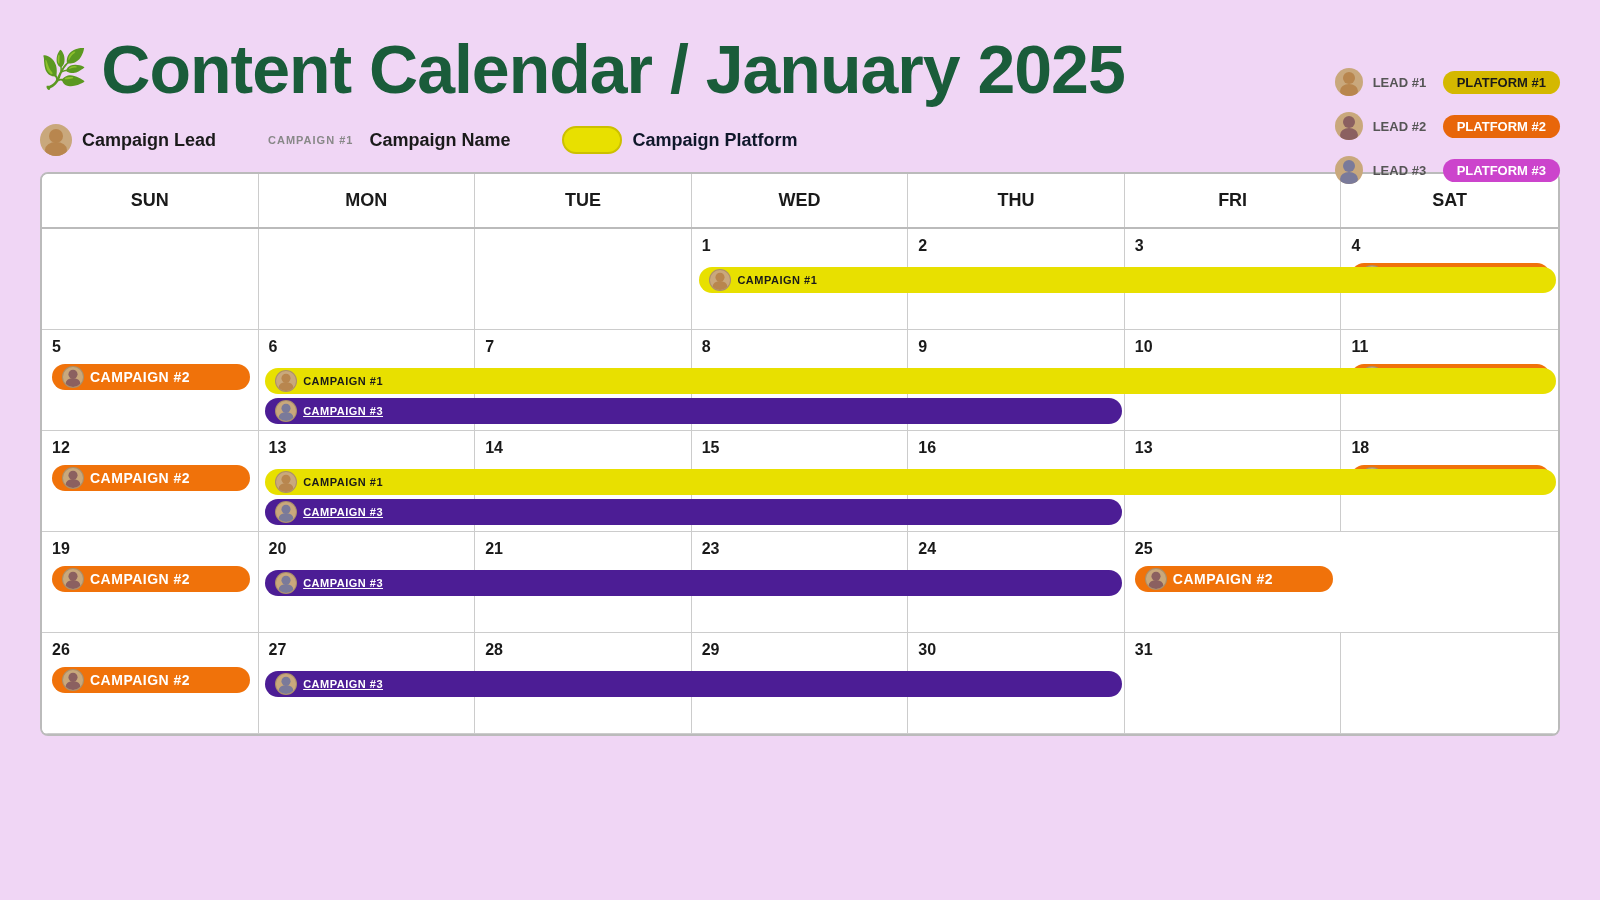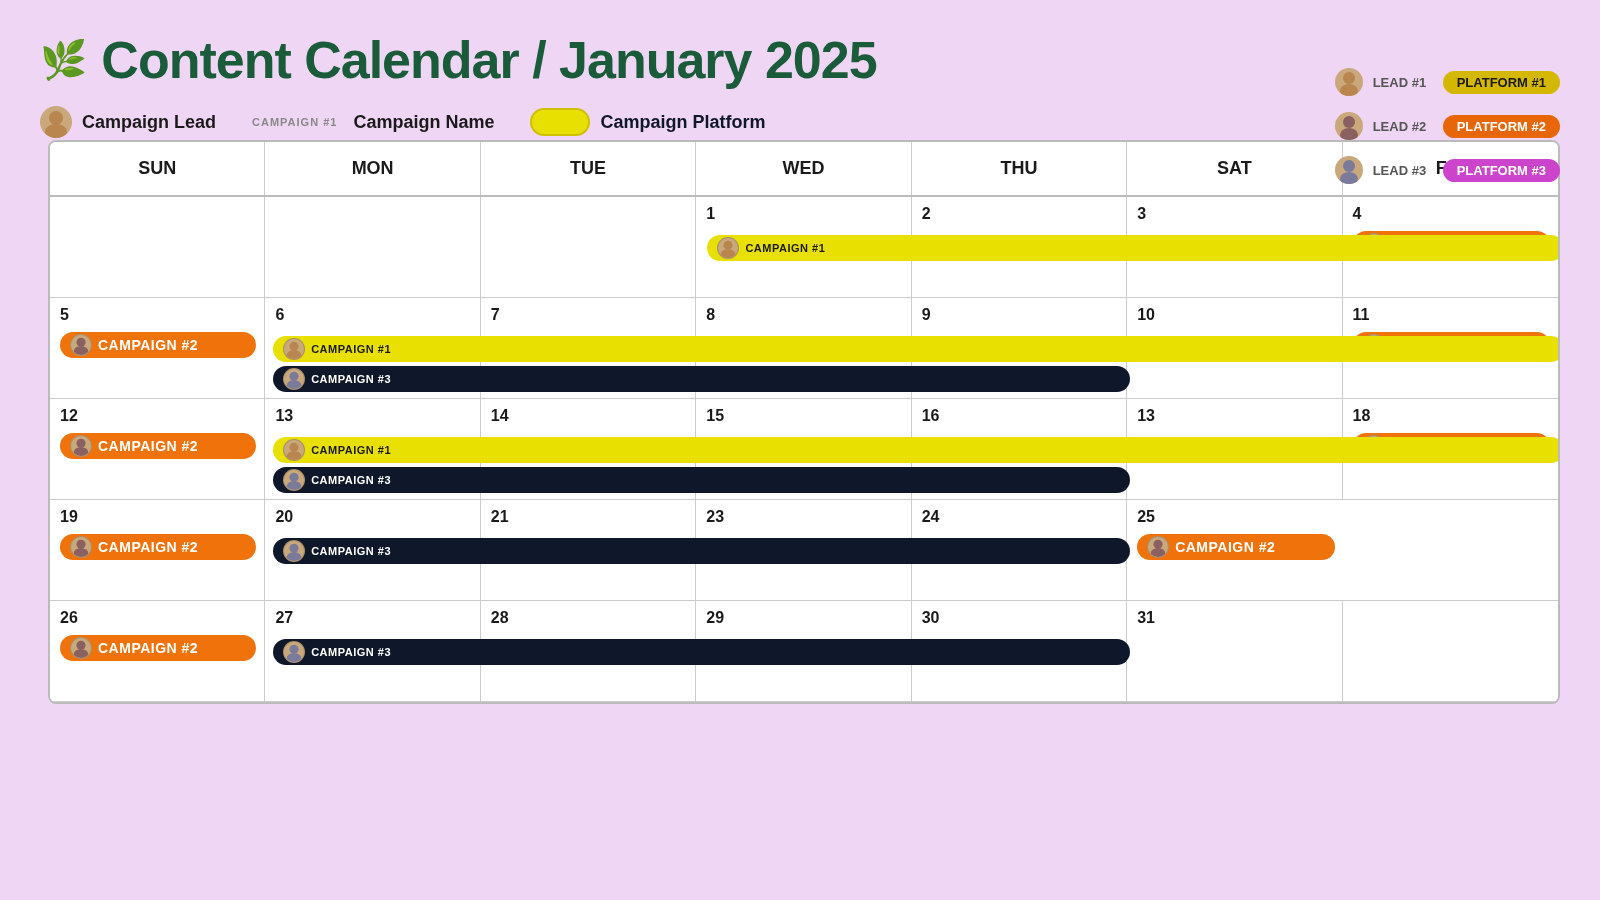--- a/index.html
+++ b/index.html
@@ -24,32 +24,32 @@
       display: flex;
       align-items: center;
       margin-bottom: 16px;
     }
     .header-logo {
       font-size: 38px;
       margin-right: 14px;
       color: #1a5c3a;
     }
     .header-title {
-      font-size: 52px;
+      font-size: 68px;
       font-weight: 900;
       color: #1a5c3a;
       letter-spacing: -1px;
     }
 
     
     .legend-row {
       display: flex;
       align-items: center;
-      margin-bottom: 2px;
-      gap: 36px;
+      margin-bottom: 16px;
+      gap: 52px;
     }
     .legend-item {
       display: flex;
       align-items: center;
       gap: 10px;
     }
     .legend-avatar {
       width: 32px;
       height: 32px;
       border-radius: 50%;
@@ -133,21 +133,20 @@
     .badge-yellow { background: #d4b800; color: #1a1a1a; }
     .badge-orange { background: #e8660a; }
     .badge-purple { background: #cc44cc; }
 
     
     .calendar {
       border: 2px solid #bbb;
       border-radius: 8px;
       overflow: hidden;
       background: #fff;
-      margin-left: 8px;
     }
 
     .cal-header {
       display: grid;
       grid-template-columns: repeat(7, 1fr);
       background: #fff;
       border-bottom: 2px solid #bbb;
     }
     .cal-header-cell {
       text-align: center;
@@ -221,21 +220,21 @@
       display: flex;
       align-items: center;
       padding: 0 10px;
       font-size: 11px;
       font-weight: 800;
       letter-spacing: 0.5px;
       white-space: nowrap;
       overflow: hidden;
     }
     .span-bar.yellow { background: #e8e000; color: #1a1a1a; }
-    .span-bar.purple { background: #0f172a; color: #fff; }
+    .span-bar.purple { background: #4c1d95; color: #fff; text-decoration: underline; }
 
     .avatar-small {
       width: 22px;
       height: 22px;
       border-radius: 50%;
       background: #c9a87c;
       display: inline-flex;
       align-items: center;
       justify-content: center;
       font-size: 10px;
@@ -309,22 +308,22 @@
   </div>
 
   <div class="calendar">
 
     <div class="cal-header">
       <div class="cal-header-cell">SUN</div>
       <div class="cal-header-cell">MON</div>
       <div class="cal-header-cell">TUE</div>
       <div class="cal-header-cell">WED</div>
       <div class="cal-header-cell">THU</div>
+      <div class="cal-header-cell">FRI</div>
       <div class="cal-header-cell">SAT</div>
-      <div class="cal-header-cell">FRI</div>
     </div>
 
     <div style="position:relative;">
       <div class="cal-row">
         <div class="cal-cell empty"></div>
         <div class="cal-cell empty"></div>
         <div class="cal-cell empty"></div>
         <div class="cal-cell">
           <div class="day-num">1</div>
         </div>

